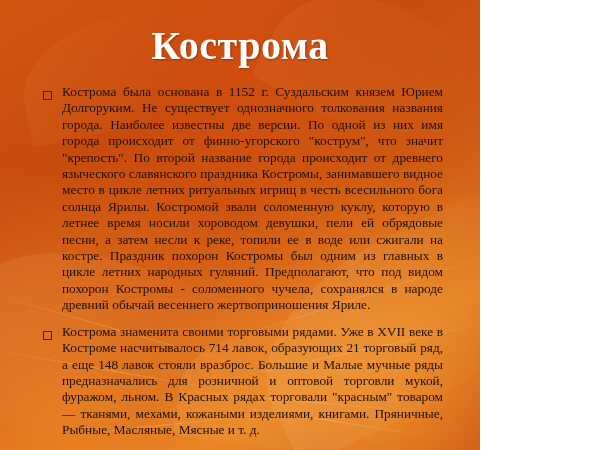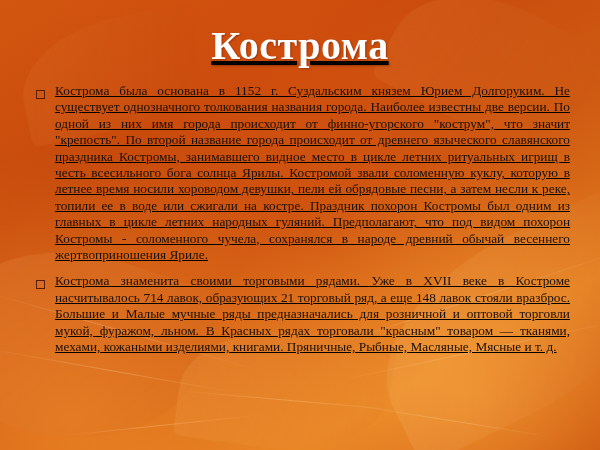--- a/index.html
+++ b/index.html
@@ -7,29 +7,28 @@
     padding: 0;
   }
   body {
     width: 600px;
     height: 450px;
     overflow: hidden;
     font-family: "Liberation Serif", serif;
   }
   .slide {
     position: relative;
-    width: 600px;
+    width: 480px;
     height: 450px;
     background:
       radial-gradient(ellipse at 78% 88%, rgba(255,170,60,0.55) 0%, rgba(255,150,40,0.0) 42%),
       radial-gradient(ellipse at 12% 92%, rgba(255,160,50,0.45) 0%, rgba(200,60,10,0.0) 45%),
       radial-gradient(ellipse at 50% 8%, rgba(215,80,15,0.55) 0%, rgba(170,45,10,0.0) 60%),
       linear-gradient(150deg, #d3560f 0%, #c64a0c 28%, #cf5a12 55%, #e0791d 78%, #c24708 100%);
     overflow: hidden;
-    text-decoration: underline;
   }
   
   .bg-deco {
     position: absolute;
     inset: 0;
     pointer-events: none;
     opacity: 0.55;
   }
   .leaf {
     position: absolute;
@@ -67,21 +66,21 @@
   .title {
     text-align: center;
     font-size: 40px;
     font-weight: bold;
     color: #ffffff;
     letter-spacing: 0.5px;
     margin: 12px 0 14px 0;
     text-shadow: 1px 1px 2px rgba(90,25,0,0.45);
   }
   .body-list {
-    margin: 8px;
+    margin: 15px;
     padding: 0;
     list-style: none;
   }
   .bullet-row {
     display: flex;
     align-items: flex-start;
     margin-bottom: 10px;
   }
   .bullet-marker {
     flex: 0 0 auto;

